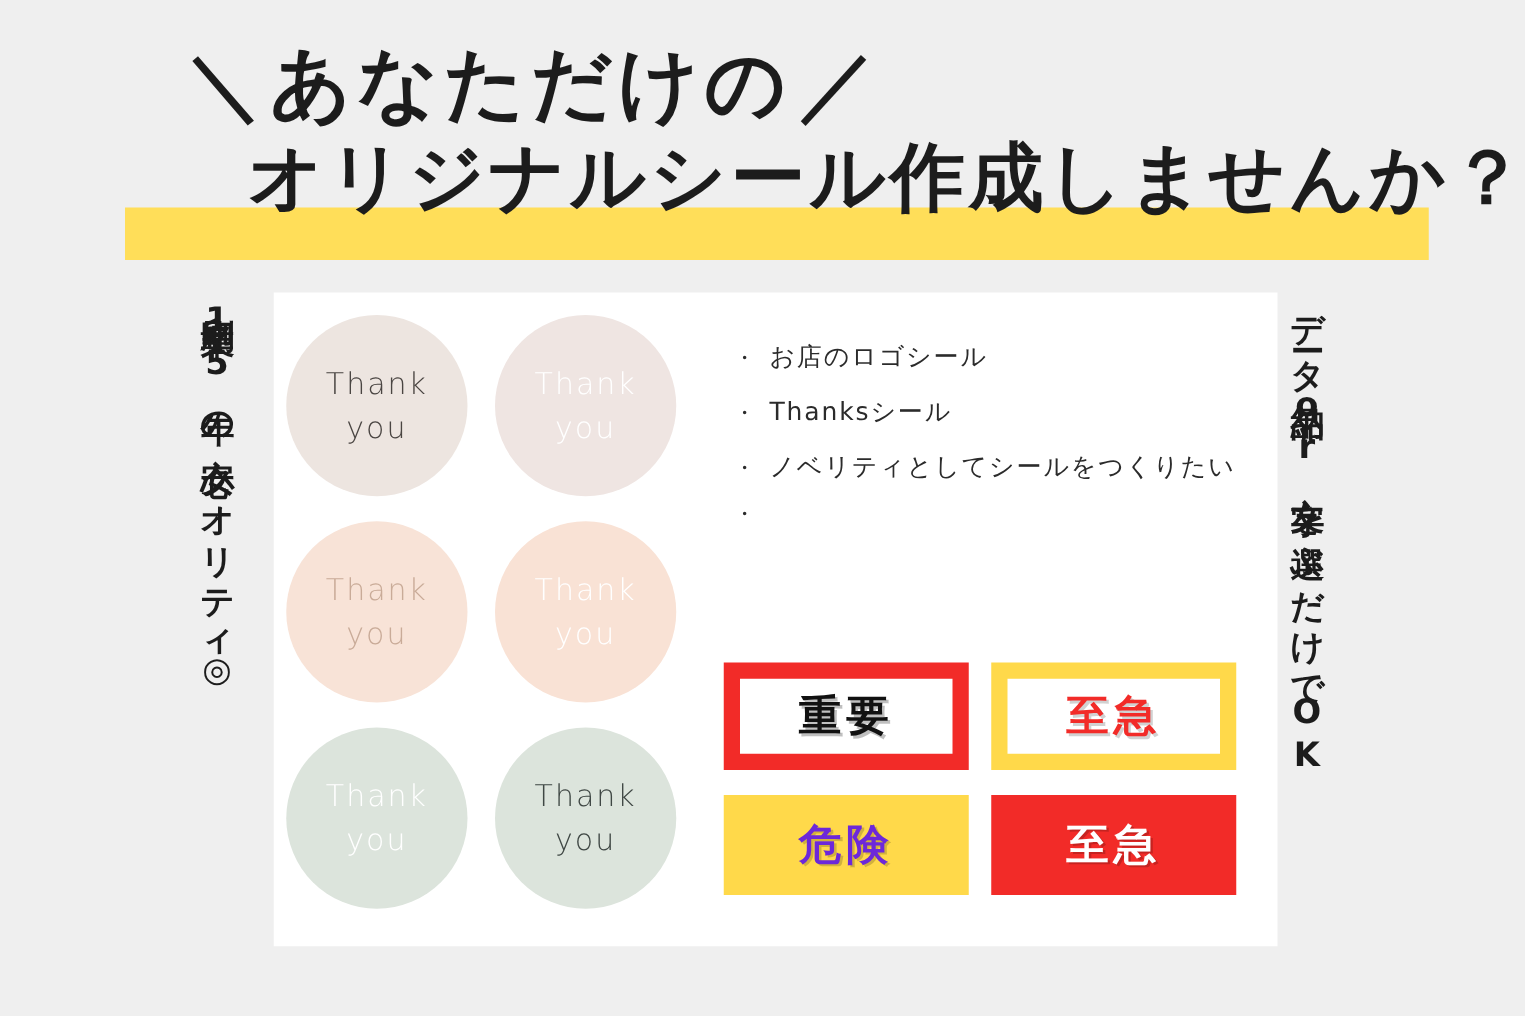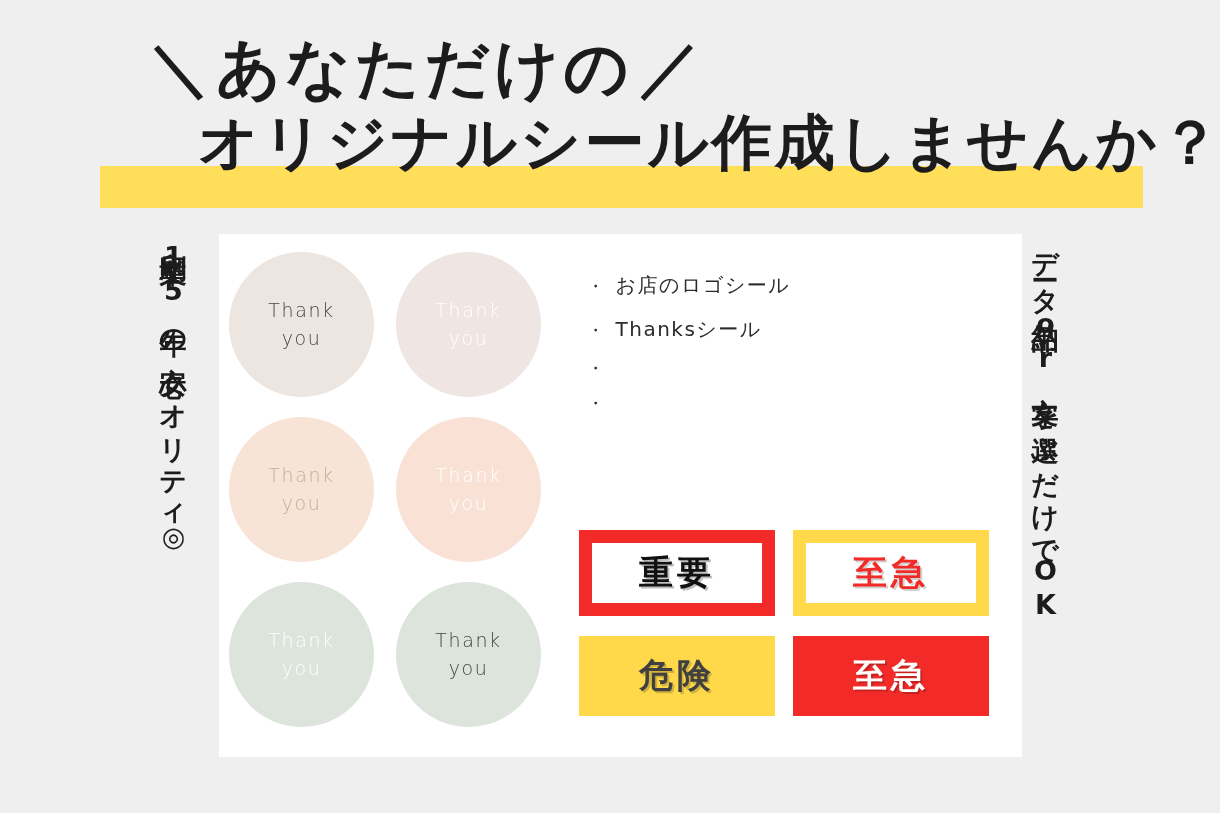--- a/index.html
+++ b/index.html
@@ -124,21 +124,21 @@
   }
   .sticker {
     width: 145px;
     height: 145px;
     border-radius: 50%;
     display: flex;
     flex-direction: column;
     align-items: center;
     justify-content: center;
     font-family: "DejaVu Sans", sans-serif;
-    font-size: 19px;
+    font-size: 24px;
     font-weight: 300;
     letter-spacing: 1.6px;
     line-height: 1.45;
   }
   .sticker span { display: block; text-align: center; }
 
   
   #bullet-list {
     position: absolute;
     left: 368px;
@@ -196,21 +196,21 @@
   }
   .label-box.style-outline-yellow {
     border: 13px solid #FFD94A;
     background: #ffffff;
     color: #F22B28;
     text-shadow: 2px 2px 0 rgba(0,0,0,0.18);
   }
   .label-box.style-solid-yellow {
     border: none;
     background: #FFD94A;
-    color: #404040;
+    color: #6d28d9;
     text-shadow: 2px 2px 0 rgba(0,0,0,0.18);
     height: 80px;
   }
   .label-box.style-solid-red {
     border: none;
     background: #F22B28;
     color: #ffffff;
     text-shadow: 2px 2px 0 rgba(0,0,0,0.18);
     height: 80px;
   }
@@ -271,20 +271,21 @@
       <li>
         <span class="bullet-dot">・</span>
         <span>お店のロゴシール</span>
       </li>
       <li>
         <span class="bullet-dot">・</span>
         <span>Thanksシール</span>
       </li>
       <li>
         <span class="bullet-dot">・</span>
+        <span>ノベリティとしてシールをつくりたい</span>
       </li>
       <li>
         <span class="bullet-dot">・</span>
       </li>
     </ul>
 
   <div id="label-grid">
       <div class="label-box style-outline-red">
         <span>重要</span>
       </div>

